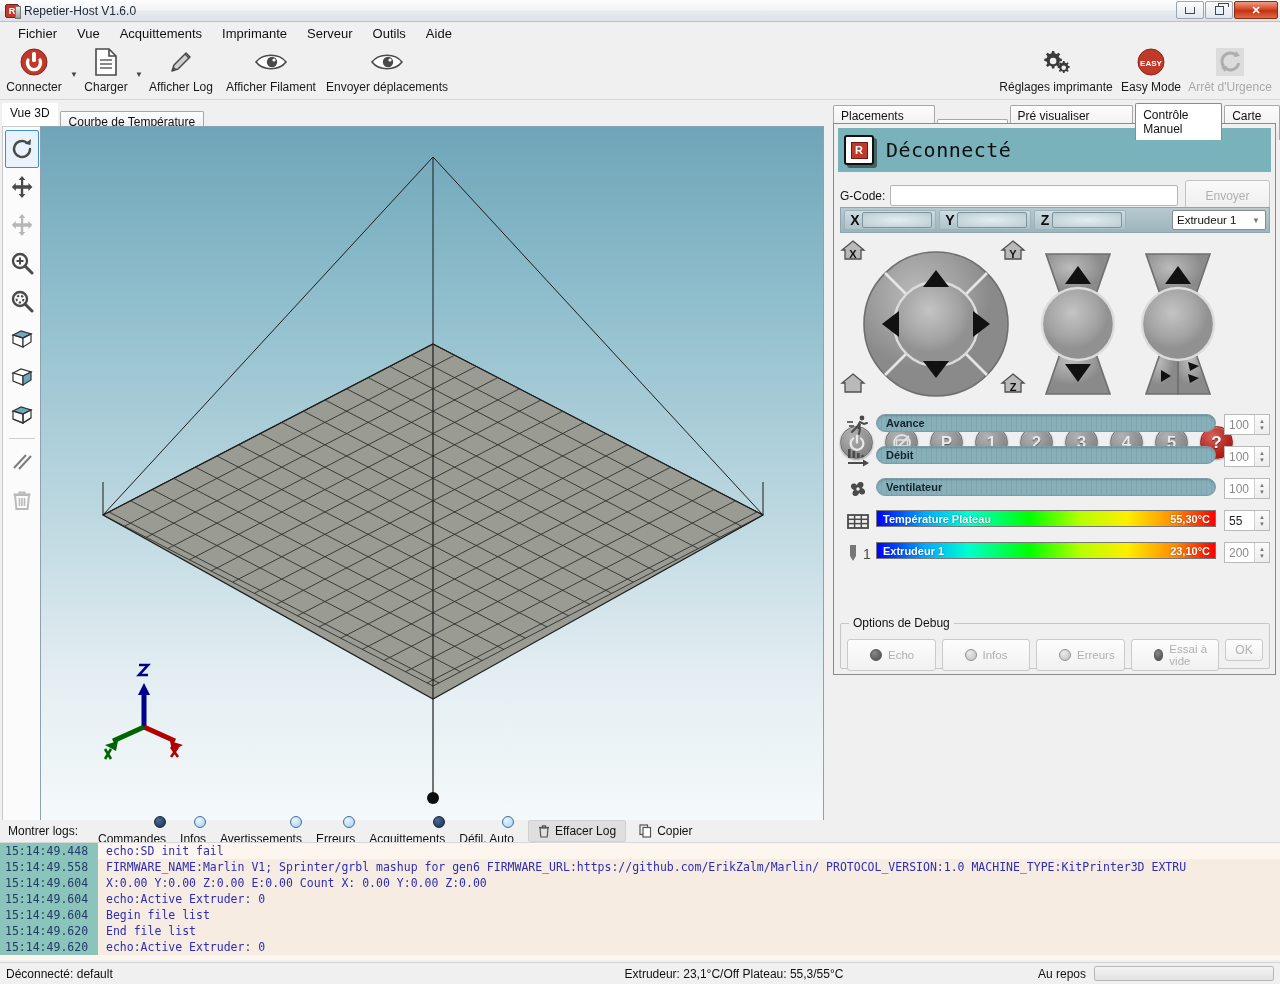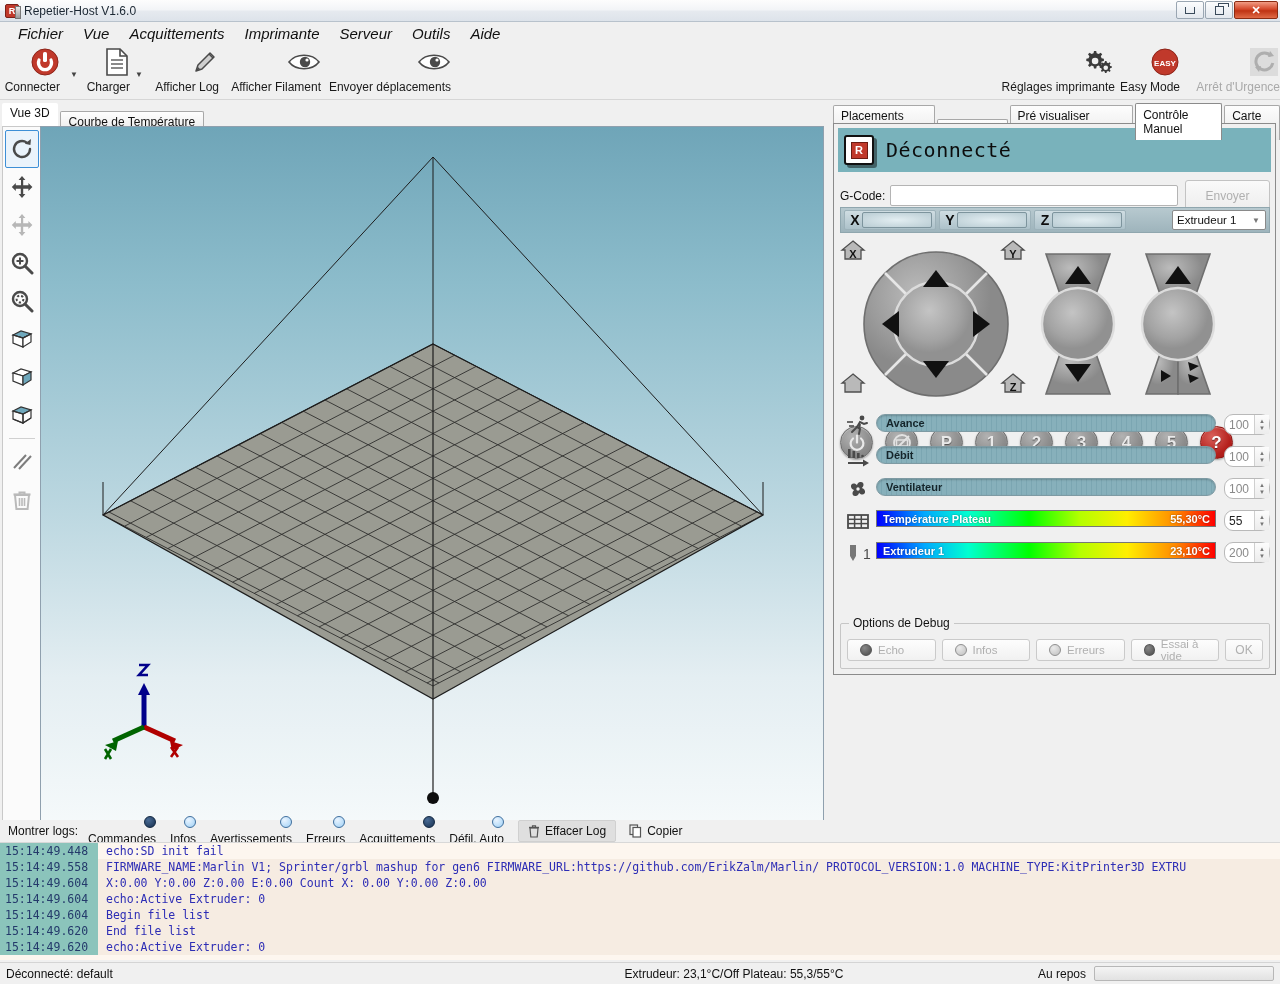--- a/index.html
+++ b/index.html
@@ -50,30 +50,30 @@
     content:""; position:absolute; left:2px; top:-4px; width:9px; height:3px;
     border:1px solid #3a4a5a; border-bottom:none;
   }
 
   
   .menubar {
     position: absolute; top: 22px; left: 0; width: 1280px; height: 22px;
     display: flex; align-items: center; padding-left: 8px;
     background: #f0f0f0;
   }
-  .menu-item { padding: 2px 10px; font-size: 15px; color: #111; cursor: default; font-style: italic; }
+  .menu-item { padding: 2px 10px; font-size: 13px; color: #111; cursor: default; }
 
   
   .toolbar {
     position: absolute; top: 44px; left: 0; width: 1280px; height: 56px;
     background: #f0f0f0; border-bottom: 1px solid #d6d6d6;
   }
   .tbtn {
     position: absolute; top: 2px; display: flex; flex-direction: column;
-    align-items: flex-end; justify-content: flex-start; cursor: default;
+    align-items: center; justify-content: flex-start; cursor: default;
   }
   .tbtn .lbl { font-size: 12px; color: #1a1a1a; margin-top: 2px; white-space: nowrap; }
   .tbtn .lbl.dim { color: #a9a9a9; }
   .ico { height: 32px; display: flex; align-items: center; justify-content: center; }
   .caret { position: absolute; top: 26px; font-size: 8px; color: #444; }
 
   
   .view3d-tabs {
     position: absolute; top: 103px; left: 2px; display: flex; align-items: flex-end; gap: 2px;
   }
@@ -212,21 +212,21 @@
   .strack .txt { font-size: 11px; color: #15252b; font-weight: bold; padding-left: 9px; }
   .temptrack {
     flex: 1; height: 17px; border: 1px solid #777; position: relative;
     background: linear-gradient(90deg,#0000ff 0%, #00a8ff 14%, #00ffd0 27%, #00ff00 45%, #b4ff00 60%, #ffee00 74%, #ff8c00 88%, #ff0000 100%);
     display: flex; align-items: center; justify-content: space-between;
   }
   .temptrack .lt { font-size: 11px; font-weight: bold; color: #fff; padding-left: 6px; text-shadow: 0 0 2px rgba(0,0,0,.45); }
   .temptrack .rt { font-size: 11px; font-weight: bold; color: #fff; padding-right: 5px; text-shadow: 0 0 2px rgba(0,0,0,.45); }
   .spin {
     margin-left: 8px; width: 46px; height: 21px; border: 1px solid #b9b9b9; background: #fff;
-    display: flex; align-items: center; border-radius: 9px;
+    display: flex; align-items: center; border-radius: 0;
   }
   .spin .v { flex: 1; font-size: 12px; color: #8a8a8a; padding-left: 4px; }
   .spin .v.on { color: #222; }
   .spin .btns {
     width: 15px; height: 19px; border-left: 1px solid #cfcfcf;
     display: flex; flex-direction: column; align-items: center; justify-content: center;
     background: linear-gradient(180deg,#fcfcfc,#ececec);
   }
   .spin .btns i { font-style: normal; font-size: 6px; line-height: 7px; color: #777; }
 
@@ -234,41 +234,41 @@
   .debug {
     position: absolute; left: 6px; top: 499px; width: 430px; height: 46px;
     border: 1px solid #c6c6c6; border-radius: 2px;
   }
   .debug .cap {
     position: absolute; top: -8px; left: 8px; background: #f0f0f0; padding: 0 4px;
     font-size: 12px; color: #111;
   }
   .dopts { position: absolute; top: 15px; left: 6px; right: 6px; display: flex; gap: 6px; }
   .dopt {
-    flex: 1; height: 22px; border: 1px solid #cacaca; border-radius: 3px;
+    flex: 1; height: 32px; border: 1px solid #cacaca; border-radius: 3px;
     background: linear-gradient(180deg,#fdfdfd,#f1f1f1);
-    display: flex; align-items: center; padding-left: 12px; gap: 6px;
+    display: flex; align-items: center; padding-left: 22px; gap: 6px;
   }
   .radio { width: 12px; height: 12px; border-radius: 50%; border: 1px solid #8f8f8f;
     background: radial-gradient(circle at 35% 30%, #eaeaea, #bfbfbf); }
   .radio.on { background: radial-gradient(circle at 35% 30%, #888, #4b4b4b); border-color:#555; }
   .dopt .t { font-size: 11.5px; color: #b0b0b0; }
   .okbtn {
     width: 38px; height: 22px; border: 1px solid #cacaca; border-radius: 3px;
     background: linear-gradient(180deg,#fdfdfd,#f1f1f1);
     display: flex; align-items: center; justify-content: center;
     font-size: 12px; color: #b0b0b0;
   }
 
   
   .logbar {
     position: absolute; left: 0; top: 820px; width: 1280px; height: 22px;
     display: flex; align-items: center; padding-left: 8px; gap: 0; background: #f0f0f0;
   }
-  .logbar .lead { font-size: 12px; color: #111; margin-right: 10px; }
+  .logbar .lead { font-size: 12px; color: #111; margin-right: 20px; }
   .logchk { display: flex; align-items: flex-end; gap: 4px; margin-right: 14px; font-size: 12px; color: #111; flex-direction: column; }
   .ledge {
     width: 12px; height: 12px; border-radius: 50%;
     border: 1px solid #3f6f9e; background: radial-gradient(circle at 35% 30%, #e9f4ff, #9fd0f5);
   }
   .ledge.on { background: radial-gradient(circle at 35% 30%, #4a6c96, #17304f); border-color: #102640; }
   .logbtn {
     display: flex; align-items: center; gap: 5px; font-size: 12px; color: #111;
     padding: 3px 9px; margin-right: 4px;
   }

